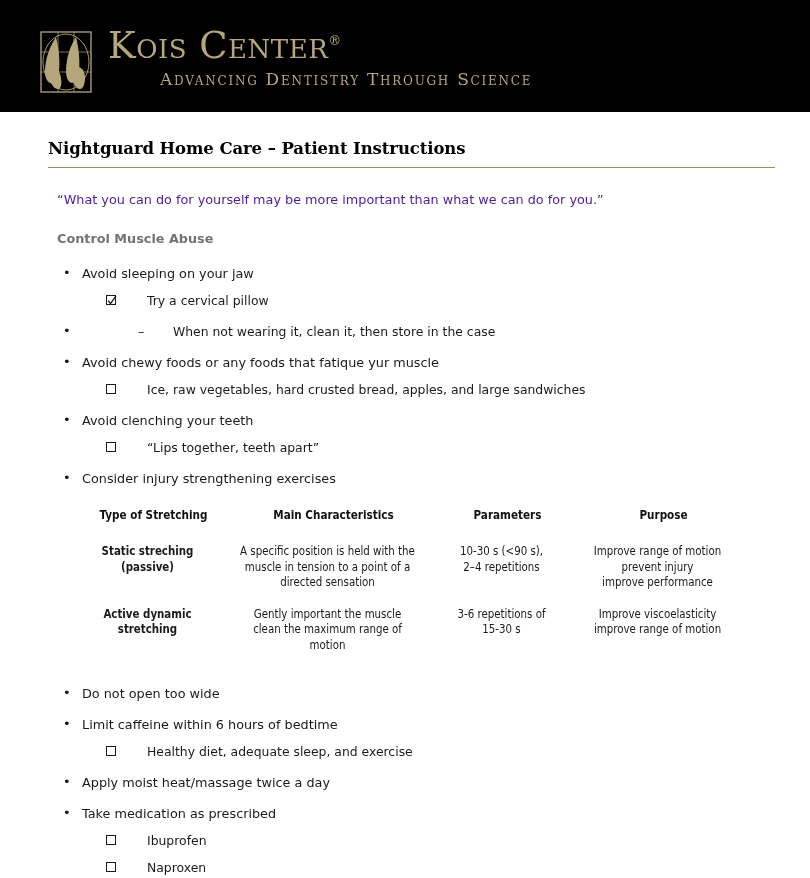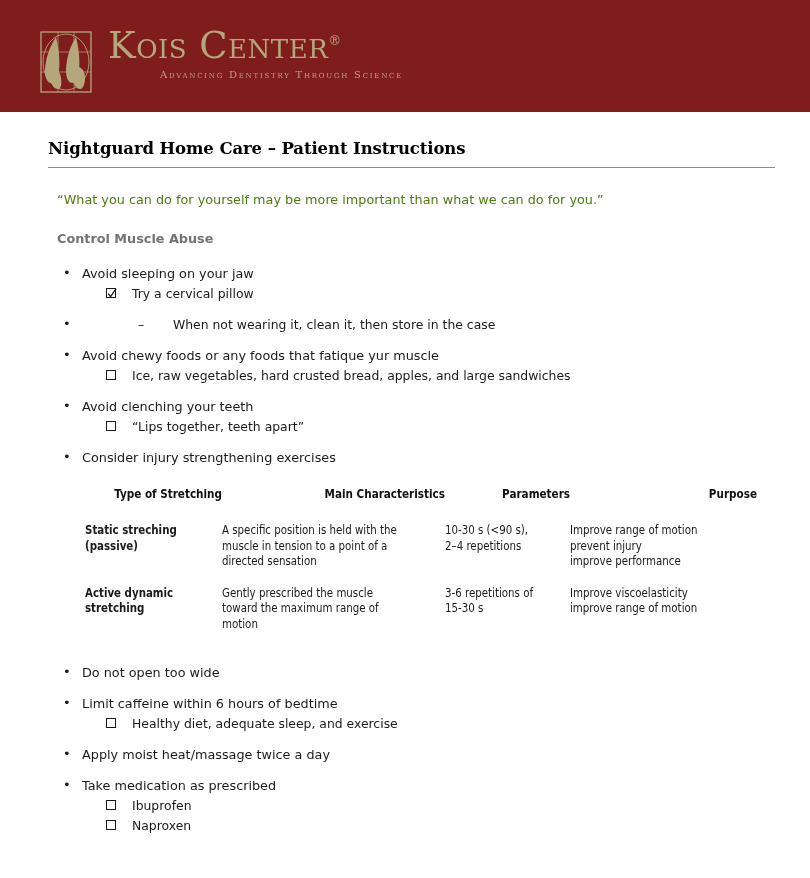--- a/index.html
+++ b/index.html
@@ -16,21 +16,21 @@
     color: #1a1a1a;
   }
 
   
   .header-band {
     position: absolute;
     left: 0;
     top: 0;
     width: 810px;
     height: 112px;
-    background: #7f1d1d;
+    background: #000000;
   }
   .logo-group {
     position: absolute;
     left: 40px;
     top: 28px;
     display: flex;
     align-items: flex-start;
   }
   .logo-mark {
     width: 52px;
@@ -55,21 +55,21 @@
     display: inline-block;
   }
   .wordmark .reg {
     font-size: 13px;
     vertical-align: super;
     letter-spacing: 0;
   }
   .tagline {
     font-family: "DejaVu Serif", serif;
     color: #b6a67c;
-    font-size: 10px;
+    font-size: 17px;
     letter-spacing: 1.75px;
     font-variant: small-caps;
     white-space: nowrap;
     margin-top: 5px;
     margin-left: 52px;
   }
 
   
   .page {
     position: absolute;
@@ -87,21 +87,21 @@
   }
   .title-rule {
     margin: 9px 0 0 48px;
     width: 727px;
     height: 1px;
     background: #9d8b5e;
   }
 
   .quote {
     font-size: 12.8px;
-    color: #4d7c0f;
+    color: #4c1d95;
     margin: 24px 0 0 57px;
   }
   .section-heading {
     font-size: 12.8px;
     font-weight: bold;
     color: #737373;
     margin: 24px 0 0 57px;
   }
 
   
@@ -122,24 +122,24 @@
     position: absolute;
     left: 0;
     top: -1px;
     font-size: 13px;
     line-height: 19px;
     color: #1a1a1a;
   }
   .sub-row {
     position: relative;
     margin-left: 24px;
-    padding-left: 26px;
+    padding-left: 41px;
     font-size: 12.4px;
     line-height: 19px;
-    margin-top: 1px;
+    margin-top: 8px;
     color: #1a1a1a;
   }
   .sub-row .box {
     position: absolute;
     left: 0;
     top: 0;
     width: 10px;
     height: 10px;
     border: 1.4px solid #1a1a1a;
     margin-top: 4px;
@@ -167,21 +167,21 @@
   }
 
   
   .stretch-table {
     margin: 20px 0 0 85px;
     width: 672px;
     border-collapse: collapse;
     font-family: "DejaVu Sans Condensed", "Liberation Sans Narrow", "Liberation Sans", sans-serif;
   }
   .stretch-table th {
-    text-align: right;
+    text-align: center;
     font-size: 11.6px;
     font-weight: bold;
     color: #111111;
     padding: 0 0 0 0;
     vertical-align: top;
     line-height: 15px;
   }
   .stretch-table td {
     text-align: left;
     font-size: 11.4px;
@@ -190,21 +190,21 @@
     vertical-align: top;
     line-height: 15.5px;
   }
   .stretch-table td.colA { font-weight: bold; }
   .stretch-table tr.spacer td { height: 21px; padding: 0; font-size: 0; line-height: 0; }
   .stretch-table tr.spacer-sm td { height: 16px; padding: 0; font-size: 0; line-height: 0; }
   .col-a { width: 137px; }
   .col-b { width: 223px; }
   .col-c { width: 125px; }
   .col-d { width: 187px; }
-  .cellline { display: block; }
+  .cellline { display: block; text-align: center; }
 
   .bottom-block { margin-top: 31px; }
 </style>
 </head>
 <body>
 
 <div class="header-band">
   <div class="logo-group">
     <svg class="logo-mark" viewBox="0 0 52 62">
       <rect x="1" y="1" width="50" height="60" fill="none" stroke="#b6a67c" stroke-width="1.3"></rect>
@@ -286,22 +286,22 @@
         </tr>
         <tr class="spacer-sm">
           <td colspan="4"></td>
         </tr>
         <tr>
           <td class="colA">
             <span class="cellline">Active dynamic</span>
             <span class="cellline">stretching</span>
           </td>
           <td>
-            <span class="cellline">Gently prescribed the muscle</span>
-            <span class="cellline">toward the maximum range of</span>
+            <span class="cellline">Gently important the muscle</span>
+            <span class="cellline">clean the maximum range of</span>
             <span class="cellline">motion</span>
           </td>
           <td>
             <span class="cellline">3-6 repetitions of</span>
             <span class="cellline">15-30 s</span>
           </td>
           <td>
             <span class="cellline">Improve viscoelasticity</span>
             <span class="cellline">improve range of motion</span>
           </td>

